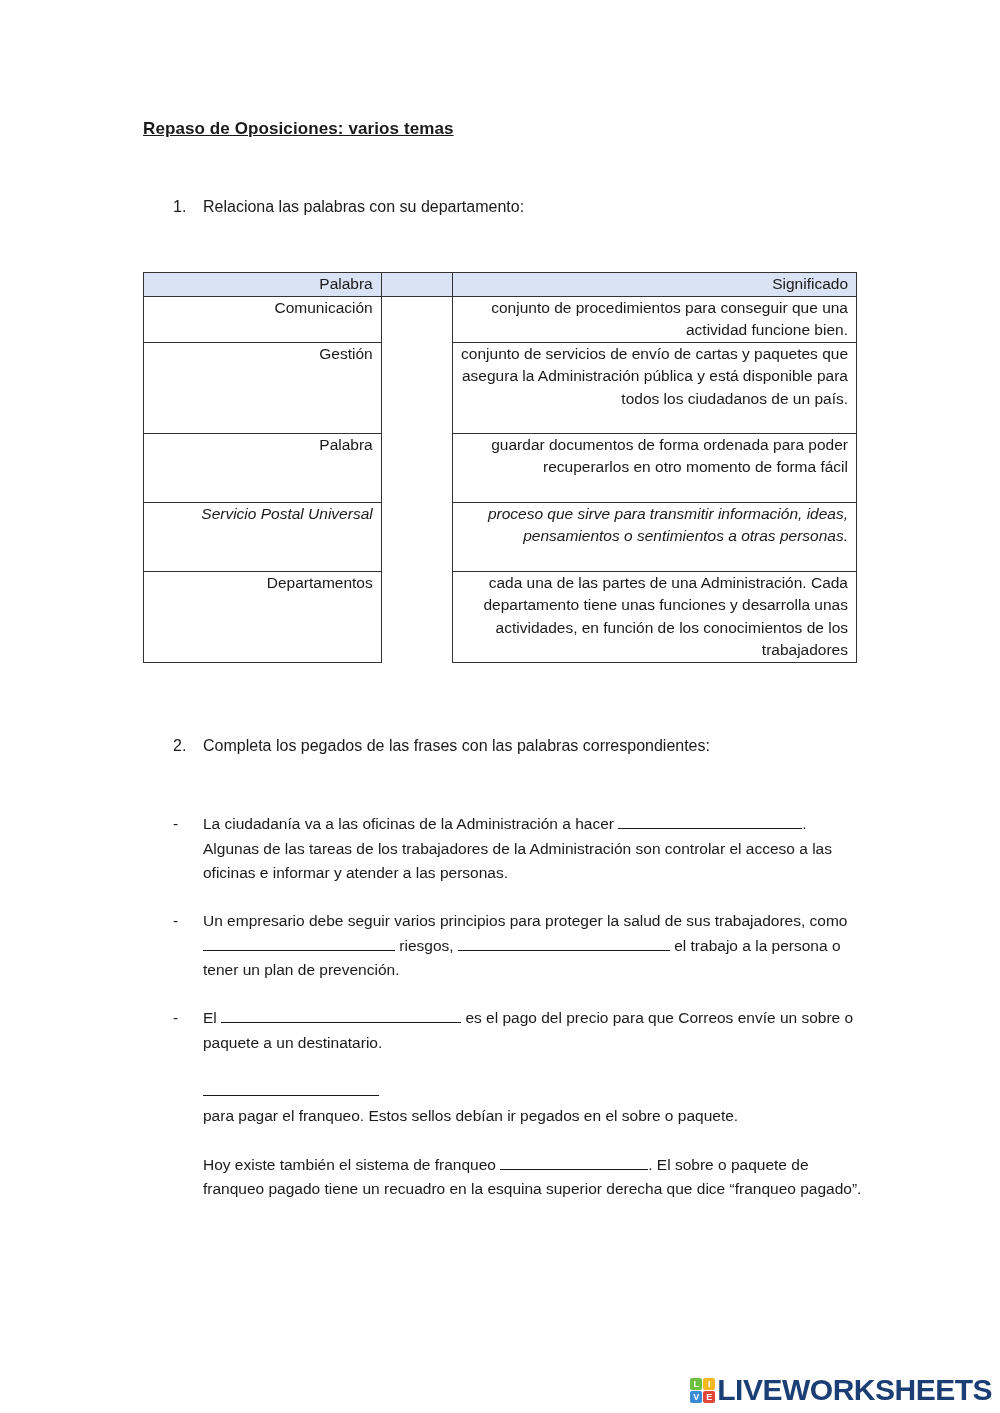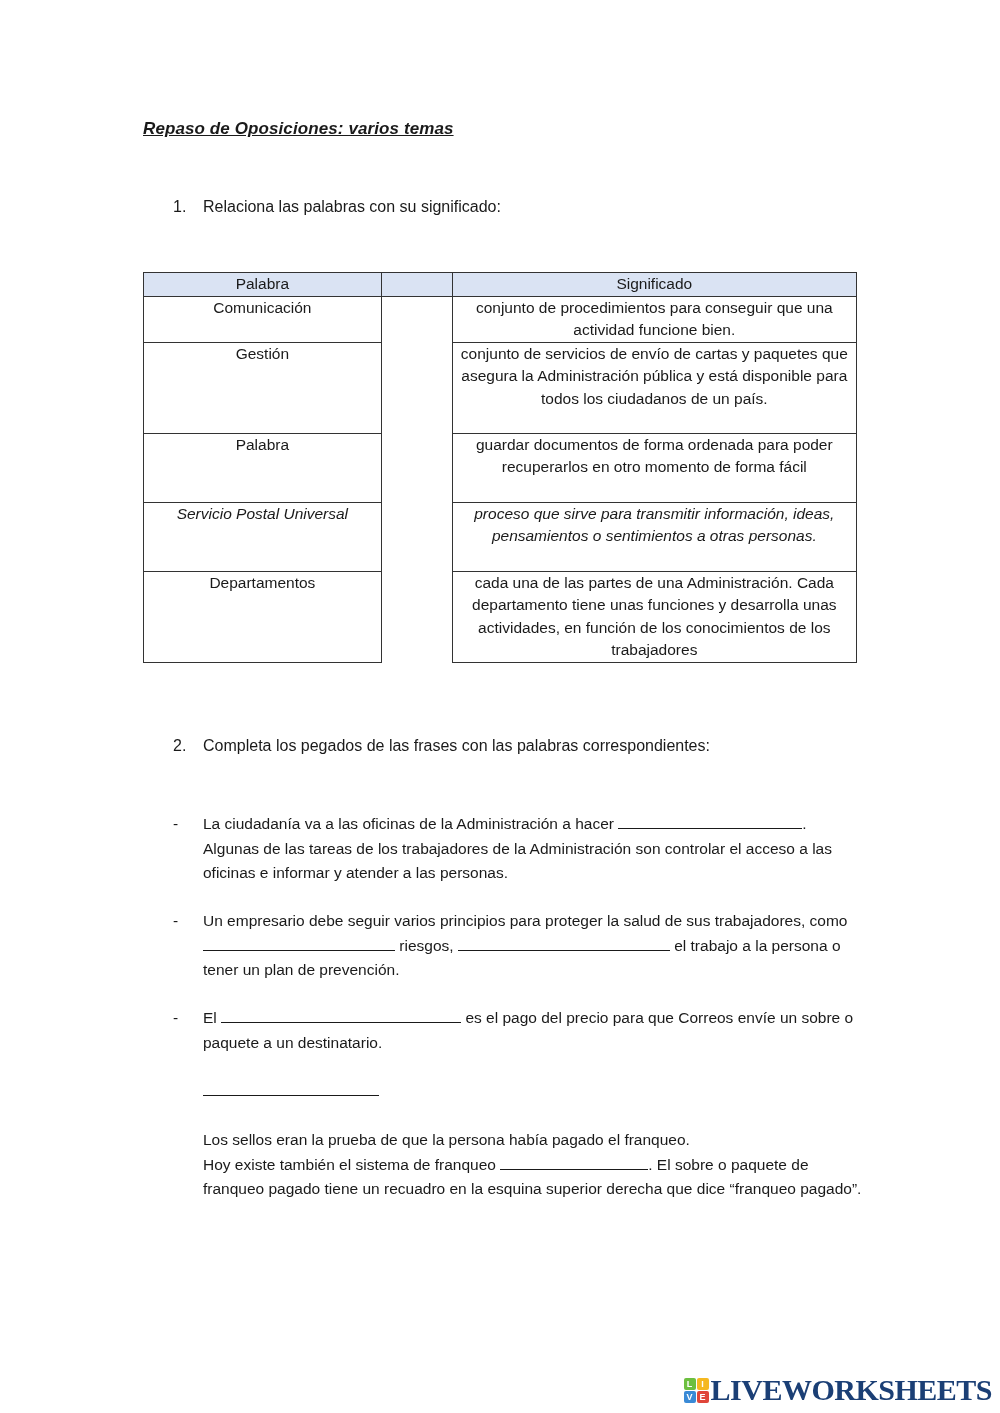--- a/index.html
+++ b/index.html
@@ -11,21 +11,20 @@
       font-family: "Liberation Sans", sans-serif;
       color: #1a1a1a;
       overflow: hidden;
     }
     .page-title {
       position: absolute;
       left: 143px;
       top: 119px;
       font-size: 17px;
       font-weight: bold;
-      font-style: italic;
       text-decoration: underline;
       letter-spacing: 0.1px;
     }
     .q-heading {
       position: absolute;
       left: 173px;
       font-size: 16px;
       display: flex;
     }
     .q-heading .num { width: 30px; }
@@ -38,21 +37,21 @@
       left: 143px;
       top: 272px;
       width: 714px;
       border-collapse: collapse;
       font-size: 15.5px;
       line-height: 22.5px;
     }
     .match-table td, .match-table th {
       vertical-align: top;
       padding: 0 8px;
-      text-align: center;
+      text-align: right;
       font-weight: normal;
     }
     .match-table th {
       background: #dae3f3;
       border: 1px solid #333;
       height: 22px;
     }
     .match-table td.word {
       border: 1px solid #333;
       width: 221px;
@@ -120,31 +119,31 @@
       color: #fff;
       text-align: center;
       line-height: 12px;
       border-radius: 2px;
     }
     .logo-text {
       font-size: 30px;
       font-weight: bold;
       color: #1b3f75;
       letter-spacing: -0.5px;
-      font-family: Liberation Serif, serif;
+      font-family: Liberation Sans, sans-serif;
     }
   </style>
 </head>
 <body>
 
 <div class="page-title">Repaso de Oposiciones: varios temas</div>
 
 <div class="q-heading q1">
   <span class="num">1.</span>
-  <span>Relaciona las palabras con su significado:</span>
+  <span>Relaciona las palabras con su departamento:</span>
 </div>
 
 <table class="match-table">
   <tbody>
       <tr>
     <th>Palabra</th>
     <th class="gap-h"></th>
     <th>Significado</th>
   </tr>
   <tr style="height:45px;">
@@ -192,22 +191,22 @@
 
 <div class="bullet b3">
   <span class="dash">-</span>
   <span class="text">
     <span>El </span><span class="blank" style="width:240px;"></span><span> es el pago del precio para que Correos envíe un sobre o paquete a un destinatario.</span>
   </span>
 </div>
 
 <div class="para">
   <span class="blank" style="width:176px;"></span><br>
+  <span> para pagar el franqueo. Estos sellos debían ir pegados en el sobre o paquete.</span><br>
   <br>
-  <span>Los sellos eran la prueba de que la persona había pagado el franqueo.</span><br>
   <span>Hoy existe también el sistema de franqueo </span><span class="blank" style="width:148px;"></span><span>. El sobre o paquete de franqueo pagado tiene un recuadro en la esquina superior derecha que dice “franqueo pagado”.</span>
 </div>
 
 <div class="logo">
   <div class="logo-squares">
     <span class="sq" style="background:#6cbf3f;">L</span>
     <span class="sq" style="background:#f5b820;">I</span>
     <span class="sq" style="background:#3a8ad6;">V</span>
     <span class="sq" style="background:#e0453a;">E</span>
   </div>

